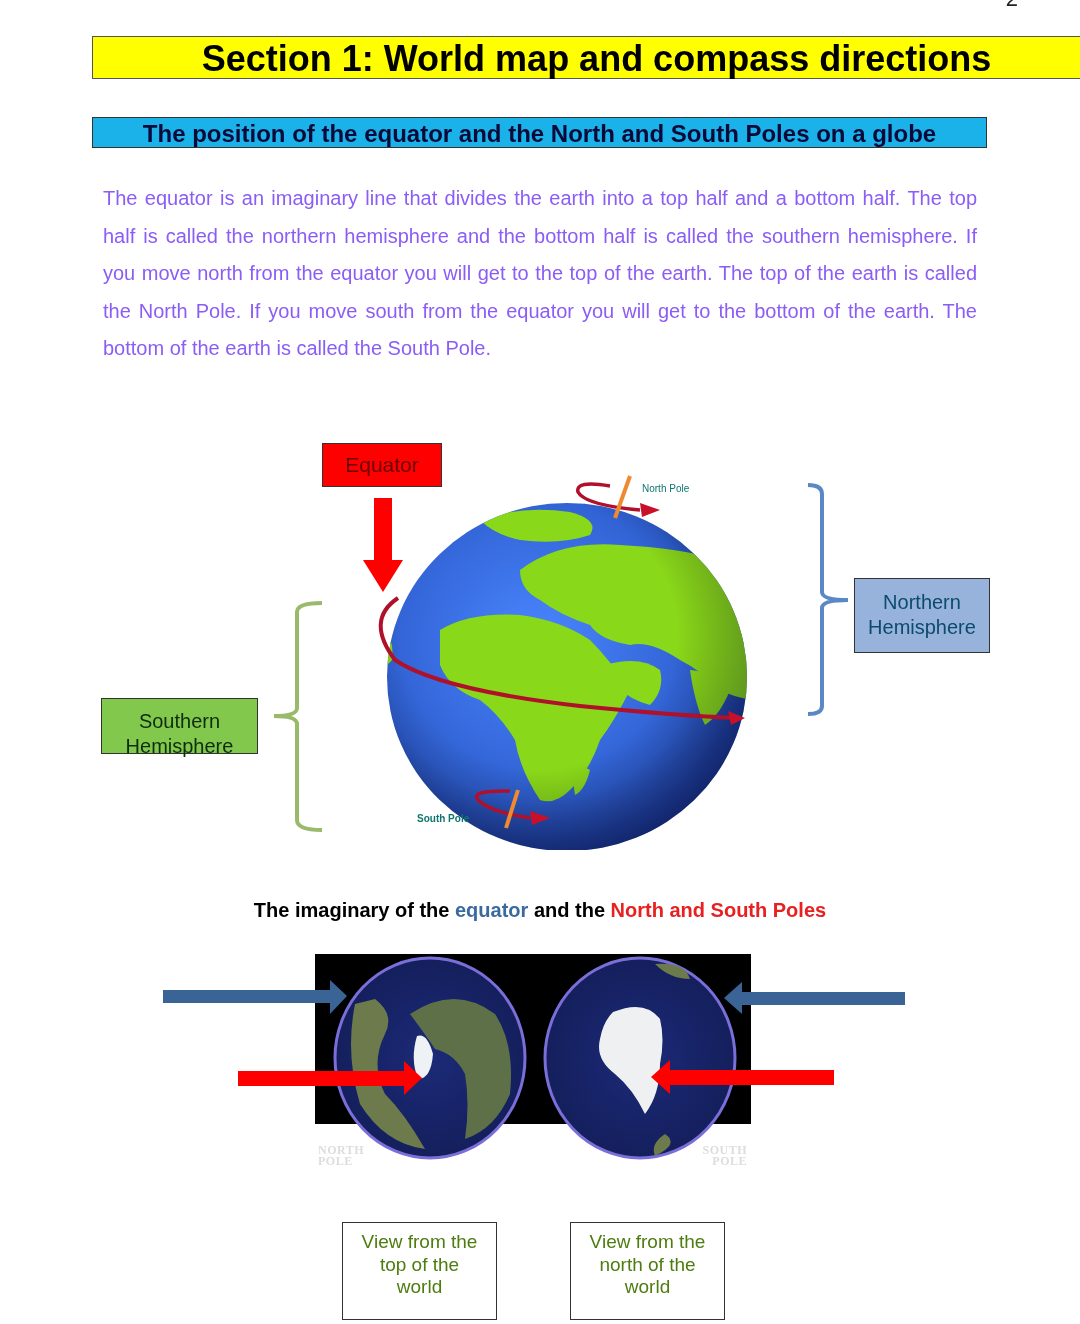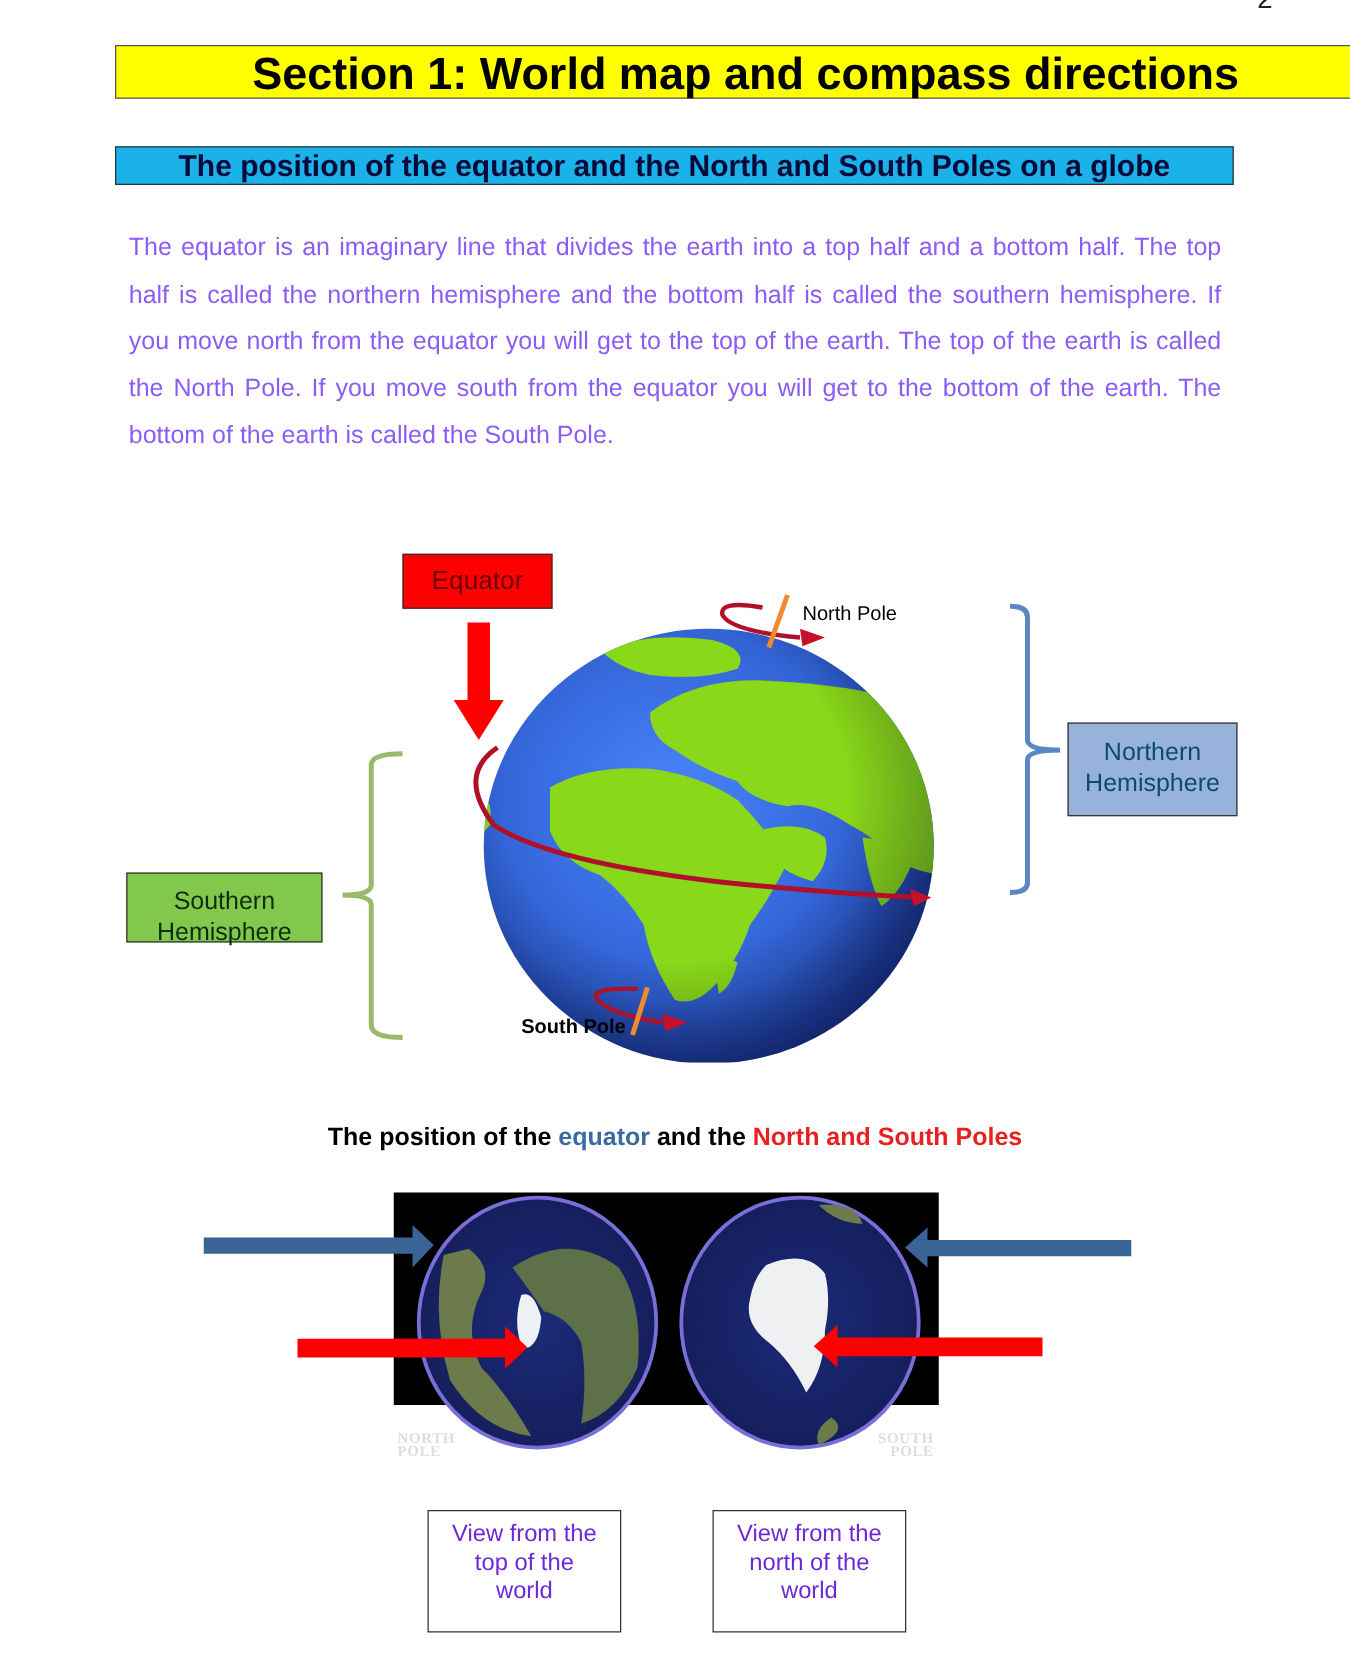--- a/index.html
+++ b/index.html
@@ -6,26 +6,26 @@
   body { width:1080px; height:1324px; position:relative; overflow:hidden; font-family:"Liberation Sans", sans-serif; color:#000; }
   .abs { position:absolute; }
   .page-num { right:62px; top:-14px; font-size:22px; color:#222; }
   .section-title { left:92px; top:36px; width:1009px; height:43px; background:#ffff00; border:1px solid #555; box-sizing:border-box; text-align:center; font-weight:bold; font-size:36px; line-height:43px; }
   .sub-title { left:92px; top:117px; width:895px; height:31px; background:#1ab2e8; border:1px solid #333; box-sizing:border-box; text-align:center; font-weight:bold; font-size:24px; line-height:31px; color:#0a0a3a; }
   .para { left:103px; top:180px; width:874px; font-size:20px; line-height:37.5px; text-align:justify; color:#8b5cf6; }
   .para p { margin:0; }
   .equator-label { left:322px; top:443px; width:120px; height:44px; background:#ff0000; border:1px solid #333; box-sizing:border-box; text-align:center; font-size:21px; line-height:42px; color:#6a0000; }
   .south-label { left:101px; top:698px; width:157px; height:56px; background:#82c84c; border:1px solid #333; box-sizing:border-box; text-align:center; font-size:20px; line-height:25px; padding-top:10px; color:#0e2d0e; }
   .north-label { left:854px; top:578px; width:136px; height:75px; background:#97b3dc; border:1px solid #333; box-sizing:border-box; text-align:center; font-size:20px; line-height:25px; padding-top:11px; color:#0c4a6e; }
-  .pole-text { font-size:16px; color:#000000; }
+  .pole-text { font-size:10px; color:#0f766e; }
   .caption { left:0; width:1080px; top:899px; text-align:center; font-weight:bold; font-size:20px; }
   .caption .blue { color:#3b6aa0; }
   .caption .red { color:#e82020; }
   .polar-panel { left:315px; top:954px; width:436px; height:170px; background:#000; }
-  .view-box { width:155px; height:98px; border:1.5px solid #333; box-sizing:border-box; text-align:center; font-size:19px; line-height:22.5px; padding-top:8px; color:#6d28d9; background:#fff; }
+  .view-box { width:155px; height:98px; border:1.5px solid #333; box-sizing:border-box; text-align:center; font-size:19px; line-height:22.5px; padding-top:8px; color:#4d7c0f; background:#fff;margin-top:14px; }
   .polar-tag { font-family:"Liberation Serif", serif; font-size:12px; color:#ddd; line-height:11px; font-weight:bold; letter-spacing:0.5px; }
 </style>
 </head>
 <body>
 
 <div class="abs page-num">2</div>
 
 <div class="abs section-title">Section 1: World map and compass directions</div>
 <div class="abs sub-title">The position of the equator and the North and South Poles on a globe</div>
 
@@ -96,21 +96,21 @@
 <div class="abs south-label">
   <div>Southern</div>
   <div>Hemisphere</div>
 </div>
 <div class="abs north-label">
   <div>Northern</div>
   <div>Hemisphere</div>
 </div>
 
 <div class="abs caption">
-  <span>The position of the </span><span class="blue">equator</span><span> and the </span><span class="red">North and South Poles</span>
+  <span>The imaginary of the </span><span class="blue">equator</span><span> and the </span><span class="red">North and South Poles</span>
 </div>
 
 <div class="abs polar-panel">
   <svg width="436" height="216" viewBox="0 0 436 216" style="position:absolute;left:0;top:0;">
     <defs>
       <radialGradient id="sea" cx="0.5" cy="0.5" r="0.55">
         <stop offset="0" stop-color="#1c2a78"></stop>
         <stop offset="1" stop-color="#141e5a"></stop>
       </radialGradient>
     </defs>

